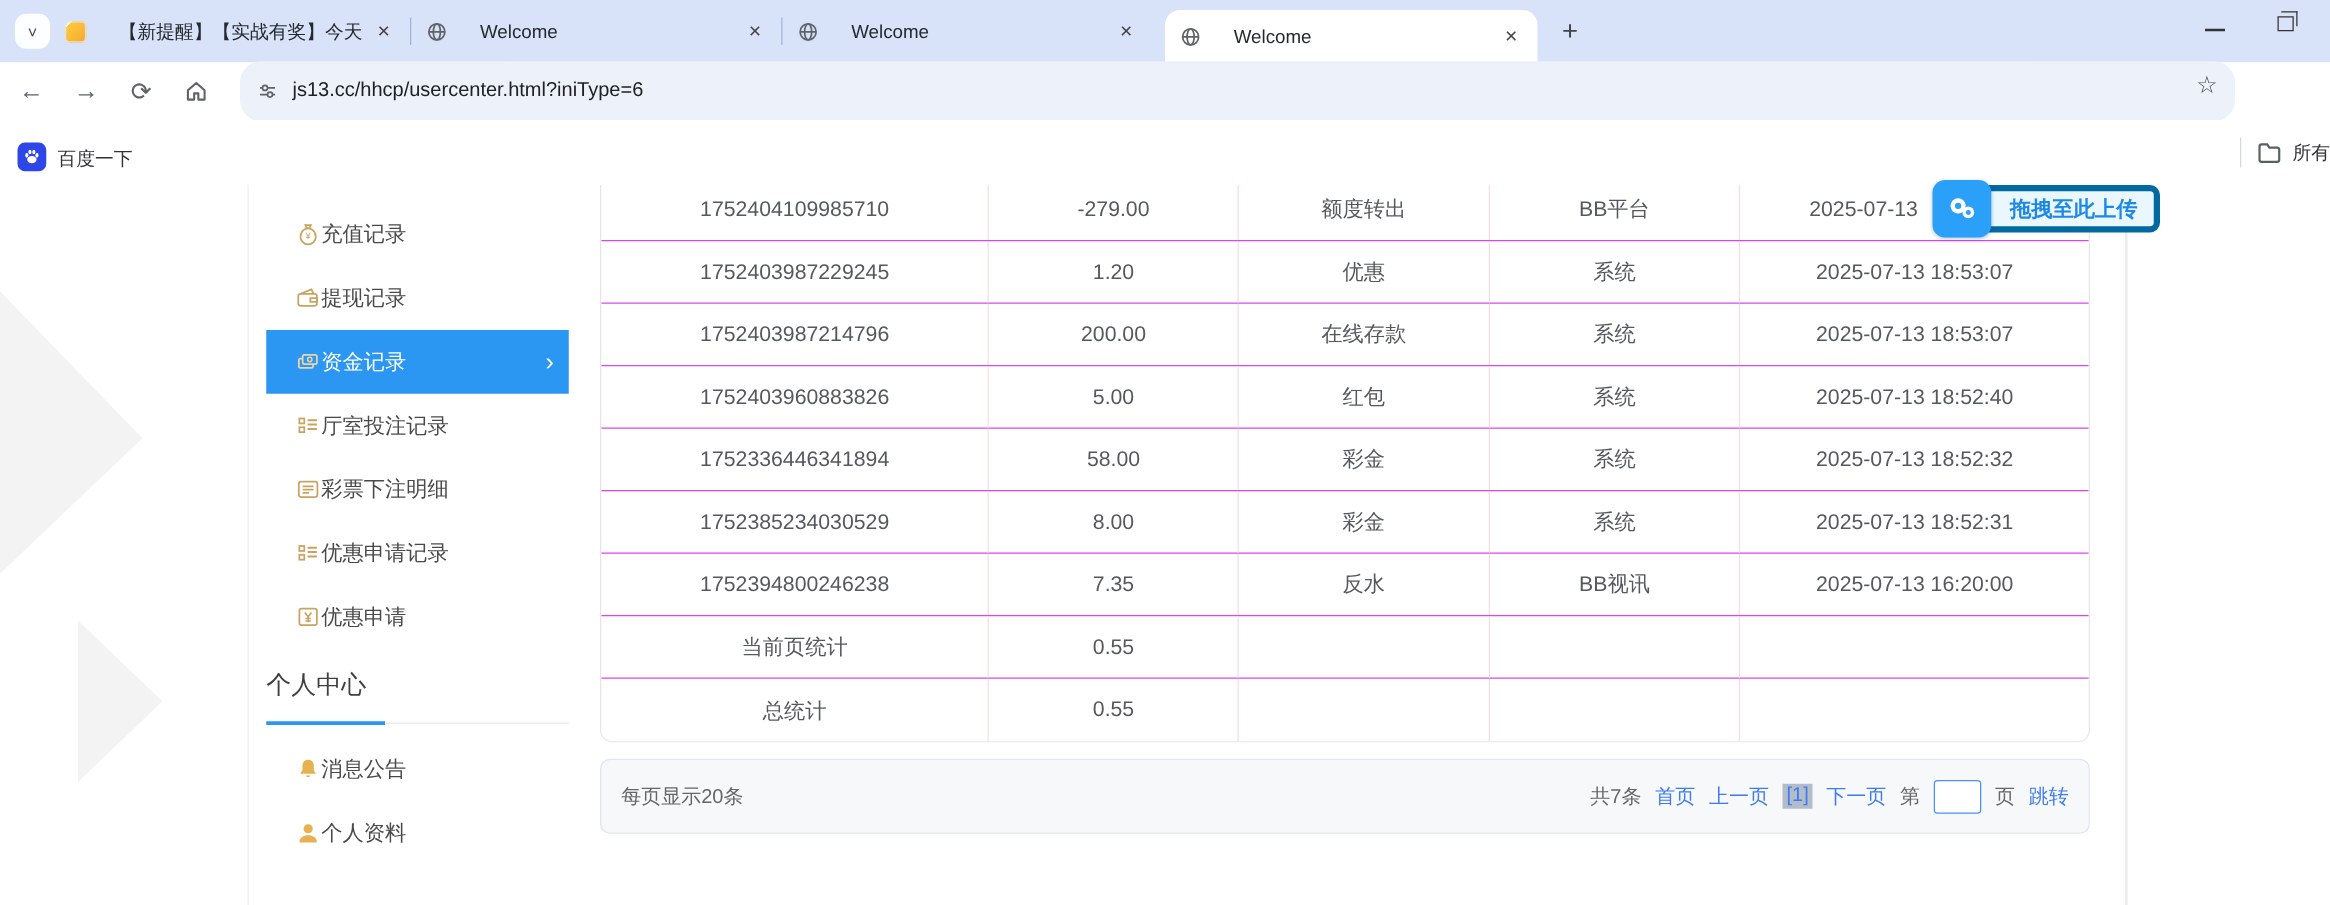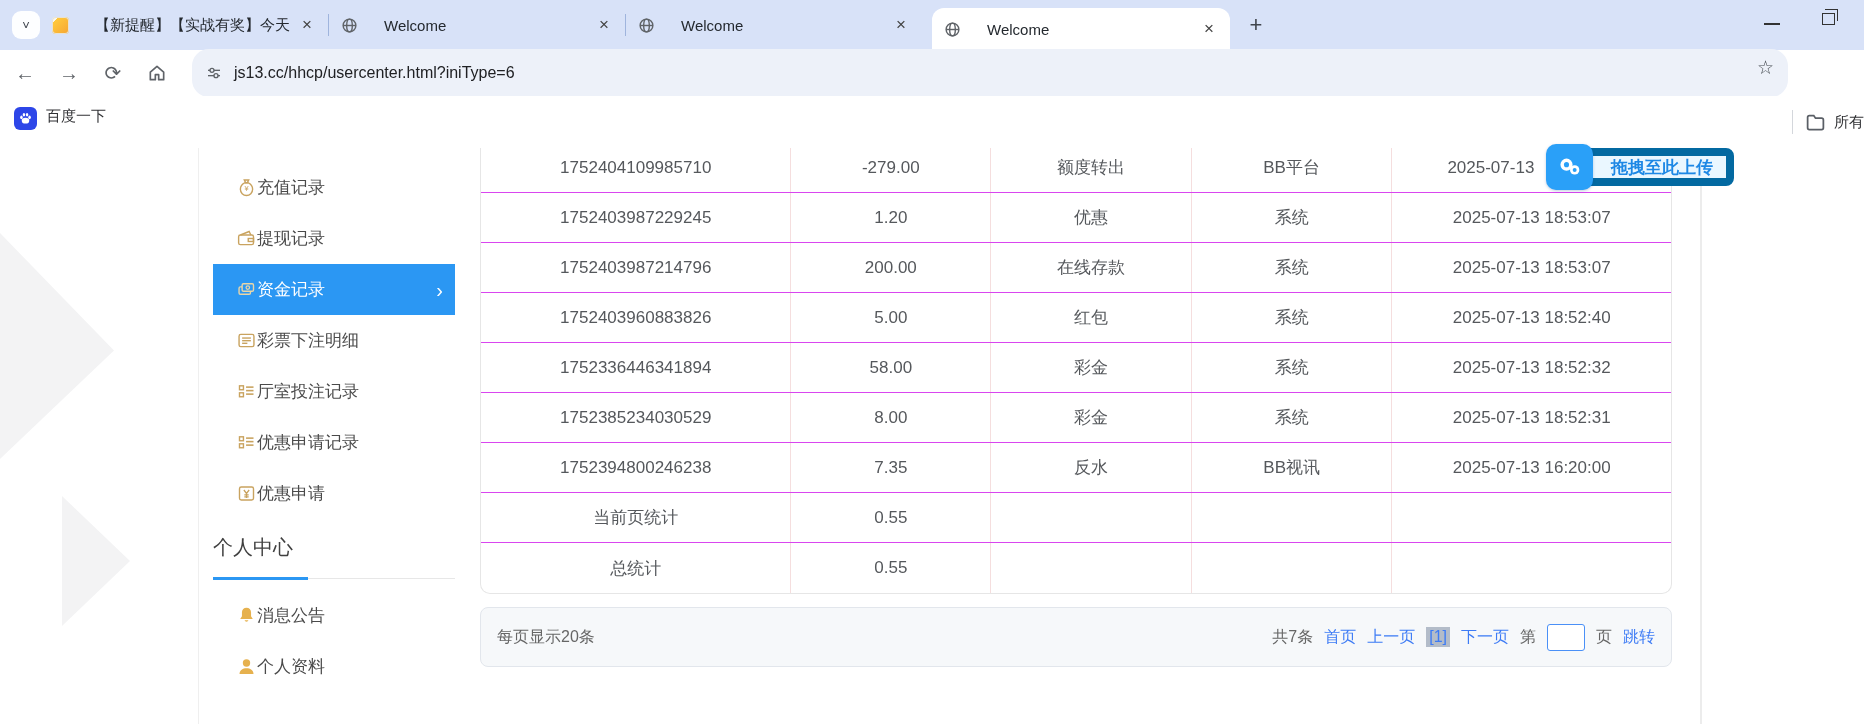--- a/index.html
+++ b/index.html
@@ -26,21 +26,21 @@
   .toolbar { position:absolute; top:50px; left:0; right:0; height:46px; background:#fff; display:flex; align-items:center; }
   .nav-btn { width:38px; height:38px; display:flex; align-items:center; justify-content:center; color:#5f6368; font-size:20px; margin-left:6px; }
   .omnibox { position:relative; margin-left:16px; width:1596px; height:48px; background:#edf1f9; border-radius:17px; display:flex; align-items:center; padding:0 44px 0 14px; }
   .tune-icon { flex:none; margin-right:12px; }
   .url-text { font-size:16px; color:#202124; white-space:nowrap; }
   .star-btn { position:absolute; right:14px; top:7px; font-size:19px; color:#454a51; }
   .avatar { position:absolute; left:1833px; top:55px; width:30px; height:30px; border-radius:50%; background:#cfe0fb; display:flex; align-items:center; justify-content:center; }
 
   
   .bookmarks { position:absolute; top:96px; left:0; right:0; height:52px; background:#fff; }
-  .bm-chip { position:absolute; left:14px; top:11px; display:flex; align-items:flex-start; height:30px; }
+  .bm-chip { position:absolute; left:14px; top:11px; display:flex; align-items:flex-end; height:30px; }
   .baidu-ico { width:23px; height:23px; border-radius:6px; background:#2d46e8; display:flex; align-items:center; justify-content:center; flex:none; }
   .bm-label { margin-left:9px; font-size:15px; color:#303134; }
   .bm-right { position:absolute; right:0; top:11px; display:flex; align-items:center; height:30px; }
   .bm-divider { width:1px; height:24px; background:#d4d7dc; margin-right:12px; }
   .bm-all-label { margin-left:8px; font-size:15px; color:#303134; white-space:nowrap; }
 
   
   .page { position:absolute; top:148px; left:0; right:0; bottom:0; background:#fff; overflow:hidden; }
   .tri { position:absolute; background:#f3f3f4; }
   .tri-1 { left:0; top:85px; width:114px; height:226px; clip-path:polygon(0 0,100% 52%,0 100%); }
@@ -73,21 +73,21 @@
   
   .pager { position:absolute; left:480px; top:459px; width:1192px; height:60px; background:#f6f8fa; border:1px solid #e2e6ec; border-radius:8px; display:flex; align-items:center; justify-content:space-between; padding:0 16px; font-size:16px; color:#666; }
   .pager-right { display:flex; align-items:center; gap:11px; }
   .pg-link { color:#3d7bf5; cursor:pointer; }
   .pg-current { color:#3d7bf5; background:#b3bcc9; padding:1px 3px; }
   .pg-input { width:38px; height:27px; border:1px solid #4a90f7; border-radius:3px; background:#fff; outline:none; font-size:15px; text-align:center; color:#333; }
 
   
   .upload { position:absolute; left:1546px; top:144px; display:flex; z-index:60; }
   .upload-sq { width:47px; height:46px; background:#2aa0f8; border-radius:10px; display:flex; align-items:center; justify-content:center; z-index:2; box-shadow:0 1px 3px rgba(0,60,140,.25); }
-  .upload-pill { margin-left:-10px; margin-top:4px; height:38px; background:#eaf7ff; border:8px solid #0369a1; border-radius:8px; display:flex; align-items:center; padding:0 13px 0 20px; color:#1e88e5; font-weight:bold; font-size:17px; white-space:nowrap; }
+  .upload-pill { margin-left:-10px; margin-top:4px; height:38px; background:#eaf7ff; border:5px solid #0369a1; border-radius:8px; display:flex; align-items:center; padding:0 13px 0 20px; color:#1e88e5; font-weight:bold; font-size:17px; white-space:nowrap; }
 </style>
 </head>
 <body>
 
 <div class="browser">
 
   <div class="tabstrip">
     <div class="chev-btn">
         <span>˅</span>
       </div>
@@ -227,39 +227,39 @@
               <rect x="7" y="5.5" width="13" height="8.5" rx="1.5" fill="#2b97f3" stroke="#e9d6a8" stroke-width="1.6"></rect>
               <circle cx="13.5" cy="9.8" r="2" fill="none" stroke="#e9d6a8" stroke-width="1.4"></circle>
             </svg>
           </span>
         <span class="mi-label">资金记录</span>
         <span class="mi-chev">›</span>
       </div>
       <div class="menu-item">
         <span class="mi-icon">
             <svg width="21" height="21" viewBox="0 0 24 24">
-              <rect x="3.5" y="5" width="17" height="14" rx="2" fill="none" stroke="#c9a35f" stroke-width="1.6"></rect>
-              <line x1="7" y1="9.2" x2="17" y2="9.2" stroke="#c9a35f" stroke-width="1.6"></line>
-              <line x1="7" y1="12.2" x2="17" y2="12.2" stroke="#c9a35f" stroke-width="1.6"></line>
-              <line x1="7" y1="15.2" x2="13" y2="15.2" stroke="#c9a35f" stroke-width="1.6"></line>
-            </svg>
-          </span>
-        <span class="mi-label">彩票下注明细</span>
-      </div>
-      <div class="menu-item">
-        <span class="mi-icon">
-            <svg width="21" height="21" viewBox="0 0 24 24">
               <rect x="4" y="5.5" width="4.5" height="4.5" fill="none" stroke="#c9a35f" stroke-width="1.6"></rect>
               <rect x="4" y="13.5" width="4.5" height="4.5" fill="none" stroke="#c9a35f" stroke-width="1.6"></rect>
               <line x1="11.5" y1="7" x2="20" y2="7" stroke="#c9a35f" stroke-width="1.8"></line>
               <line x1="11.5" y1="11" x2="20" y2="11" stroke="#c9a35f" stroke-width="1.8"></line>
               <line x1="11.5" y1="15" x2="20" y2="15" stroke="#c9a35f" stroke-width="1.8"></line>
             </svg>
           </span>
         <span class="mi-label">厅室投注记录</span>
+      </div>
+      <div class="menu-item">
+        <span class="mi-icon">
+            <svg width="21" height="21" viewBox="0 0 24 24">
+              <rect x="3.5" y="5" width="17" height="14" rx="2" fill="none" stroke="#c9a35f" stroke-width="1.6"></rect>
+              <line x1="7" y1="9.2" x2="17" y2="9.2" stroke="#c9a35f" stroke-width="1.6"></line>
+              <line x1="7" y1="12.2" x2="17" y2="12.2" stroke="#c9a35f" stroke-width="1.6"></line>
+              <line x1="7" y1="15.2" x2="13" y2="15.2" stroke="#c9a35f" stroke-width="1.6"></line>
+            </svg>
+          </span>
+        <span class="mi-label">彩票下注明细</span>
       </div>
       <div class="menu-item">
         <span class="mi-icon">
             <svg width="21" height="21" viewBox="0 0 24 24">
               <rect x="4" y="5.5" width="4.5" height="4.5" fill="none" stroke="#c9a35f" stroke-width="1.6"></rect>
               <rect x="4" y="13.5" width="4.5" height="4.5" fill="none" stroke="#c9a35f" stroke-width="1.6"></rect>
               <line x1="11.5" y1="7" x2="20" y2="7" stroke="#c9a35f" stroke-width="1.8"></line>
               <line x1="11.5" y1="11" x2="20" y2="11" stroke="#c9a35f" stroke-width="1.8"></line>
               <line x1="11.5" y1="15" x2="20" y2="15" stroke="#c9a35f" stroke-width="1.8"></line>
             </svg>

